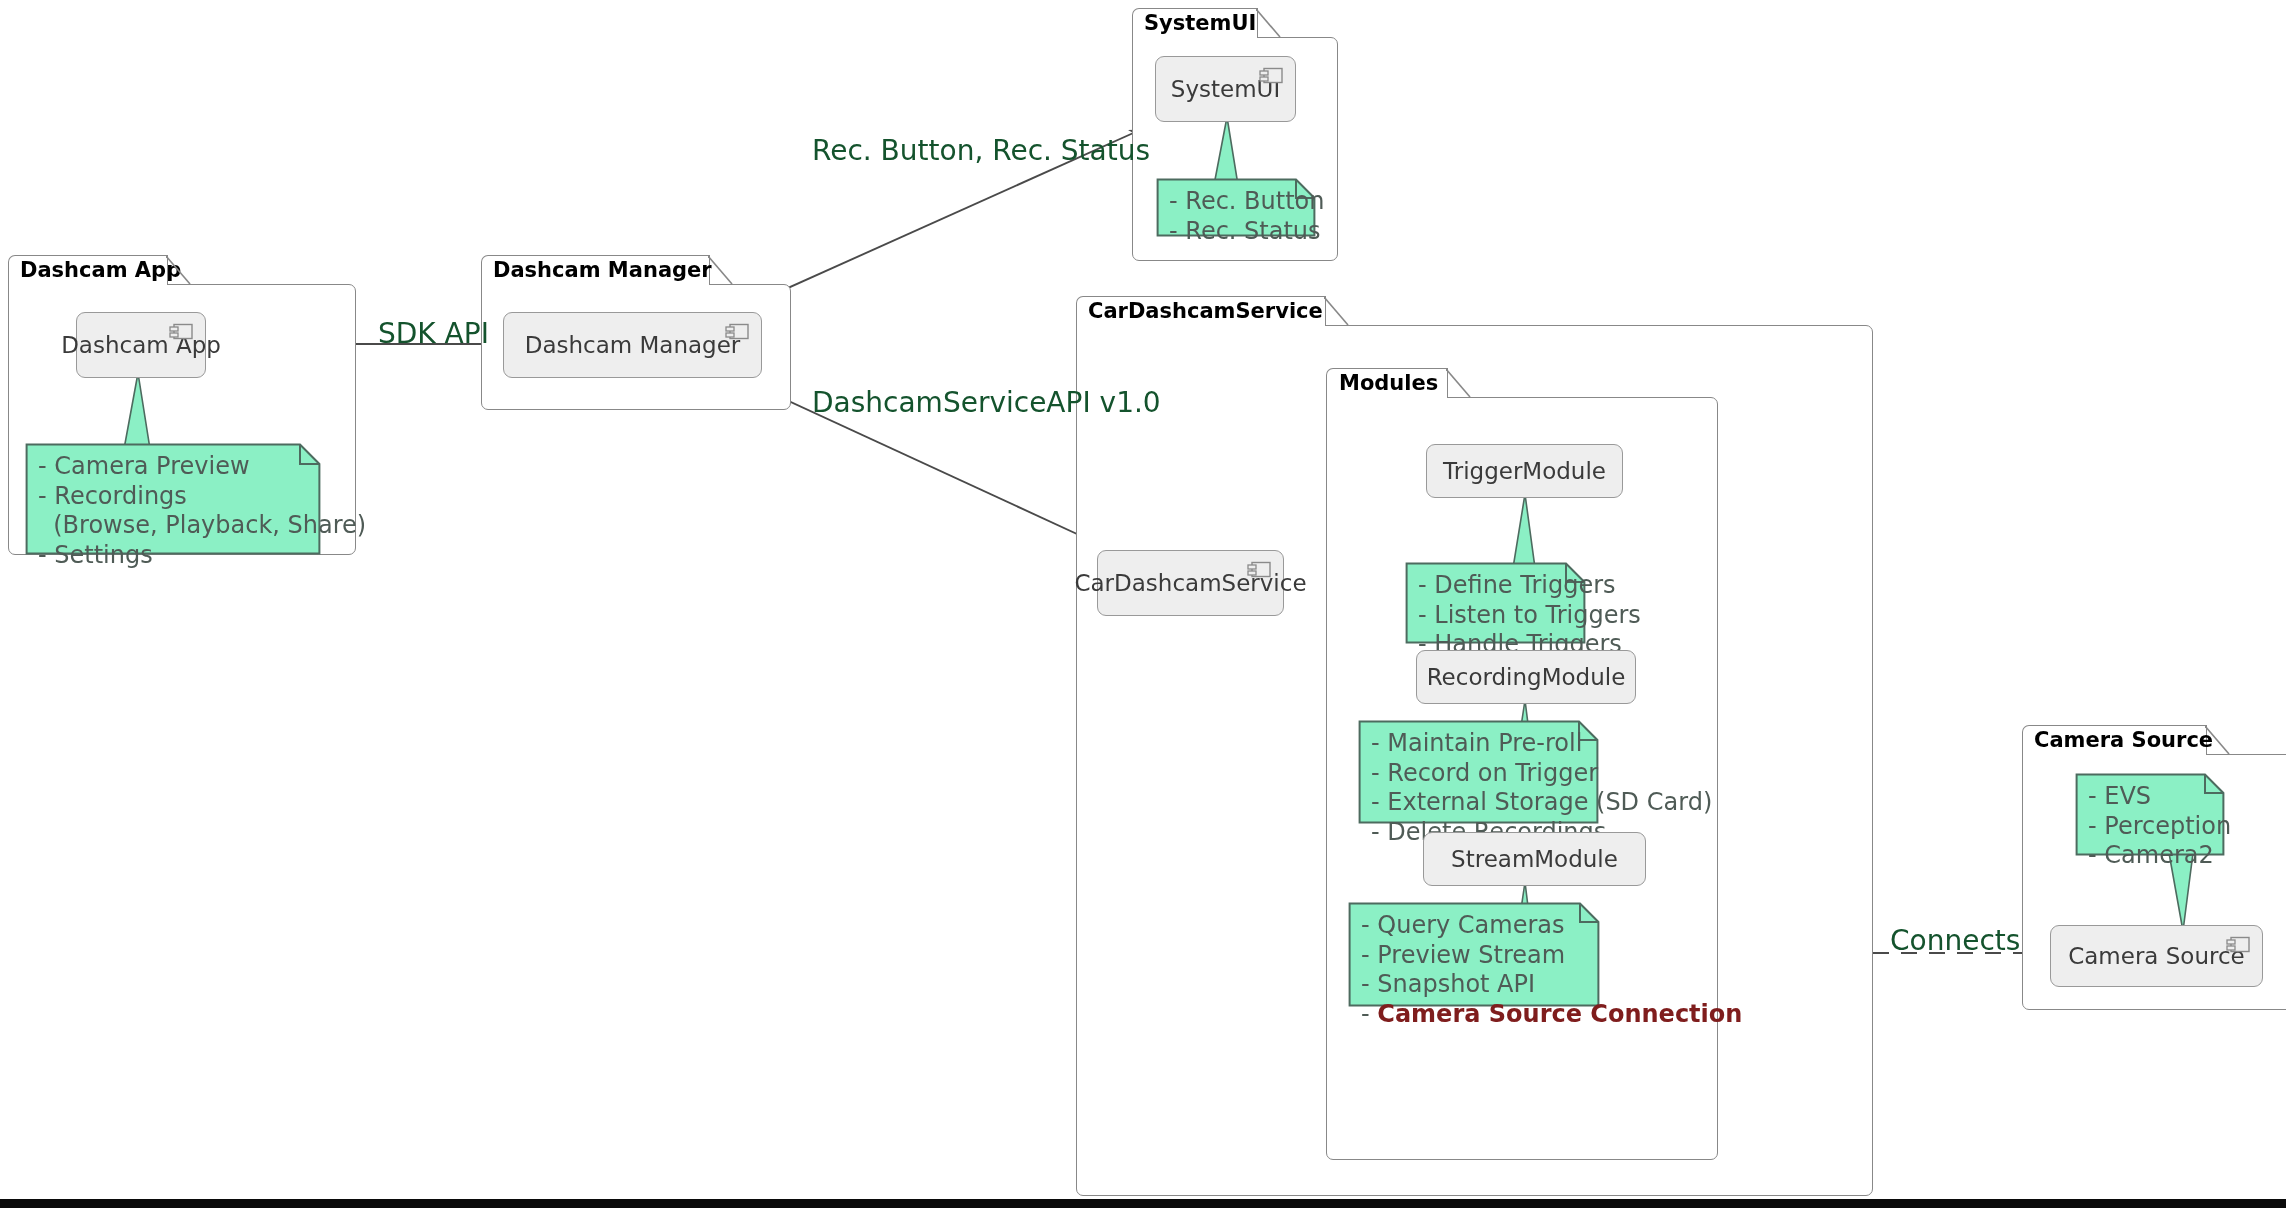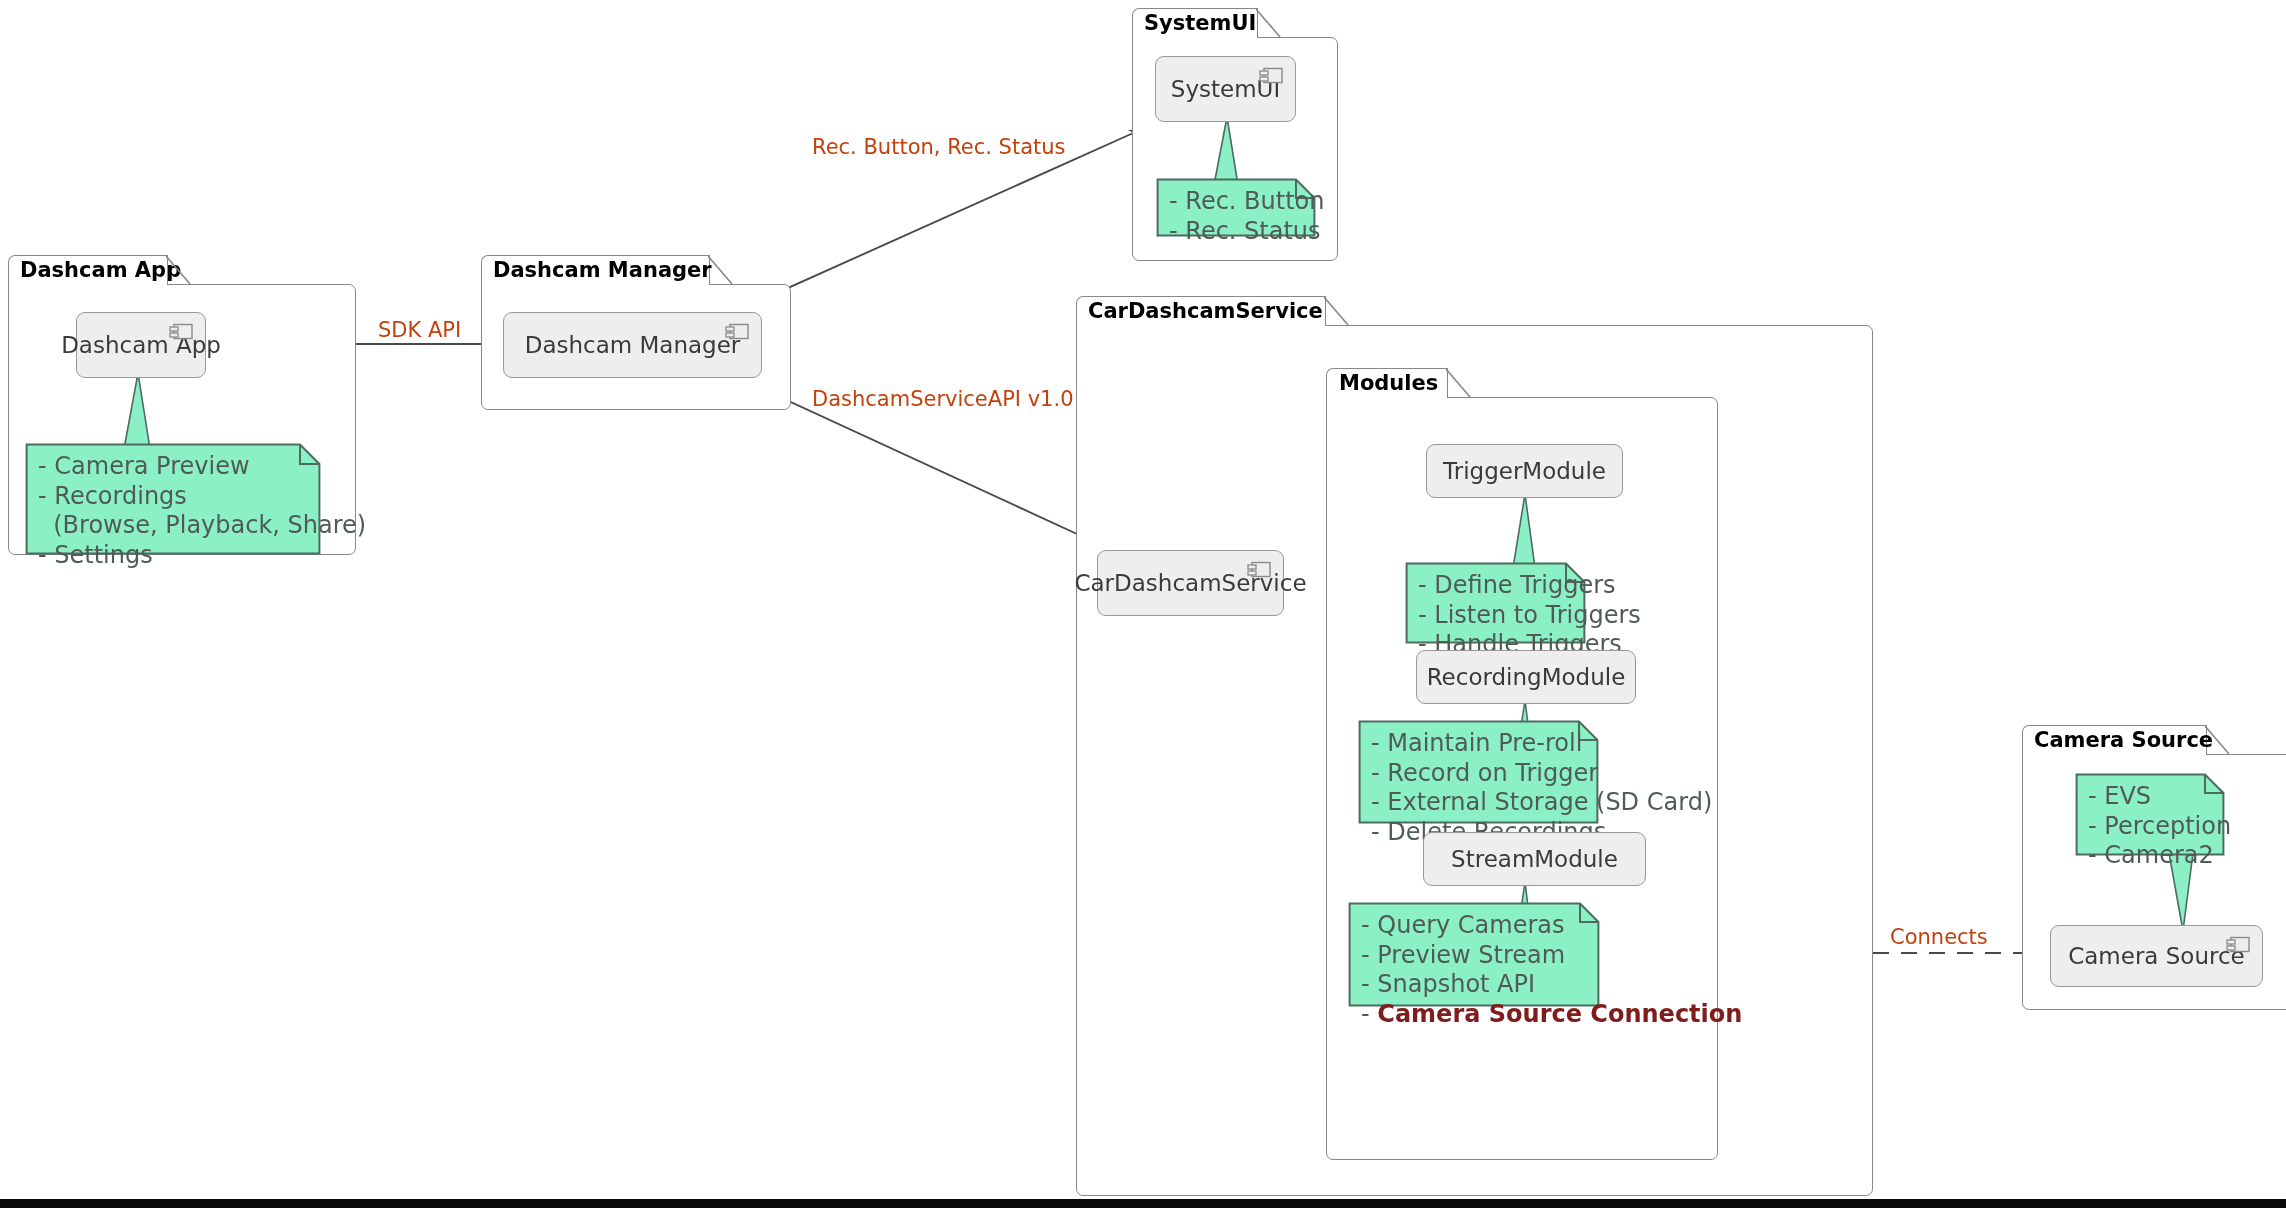--- a/index.html
+++ b/index.html
@@ -110,22 +110,22 @@
     font-size: 24px;
     line-height: 1.235;
     color: #4F5B56;
     white-space: pre;
   }
   .note-text b { font-weight: bold; color: #7f1d1d; }
 
   
   .elabel {
     position: absolute;
-    font-size: 21px;
-    color: #c2410c;
+    font-size: 28px;
+    color: #14532d;
     white-space: nowrap;
     line-height: 1;
     z-index: 6;
     background: transparent;
   }
 
   
   #bottom-band {
     position: absolute;
     left: 0;

